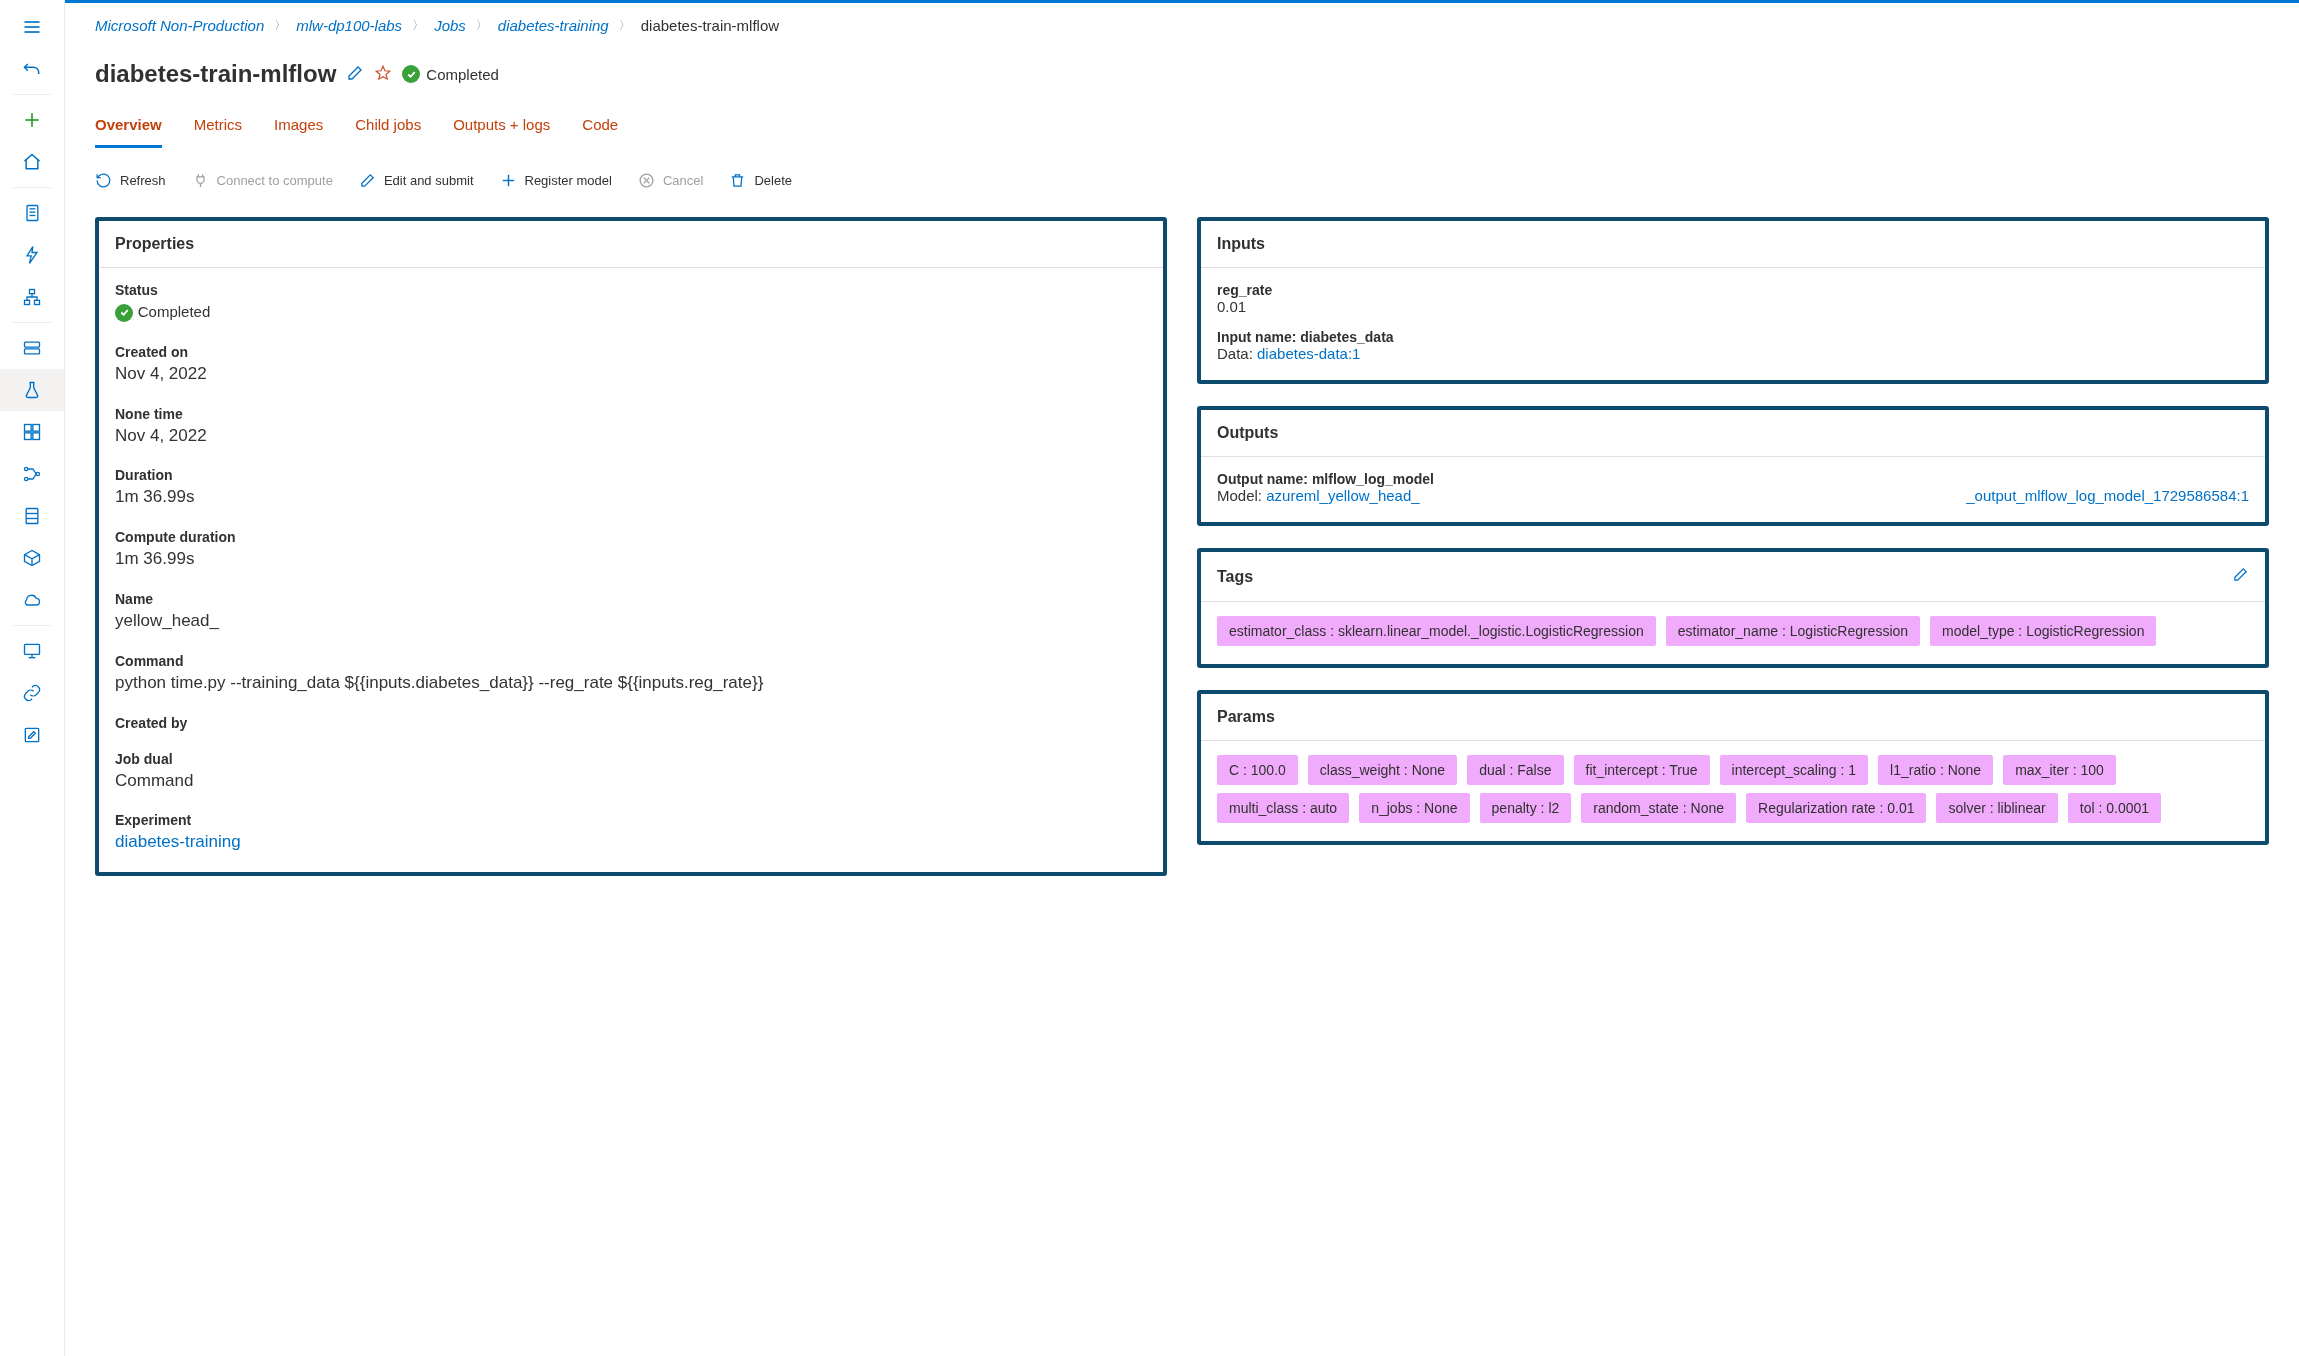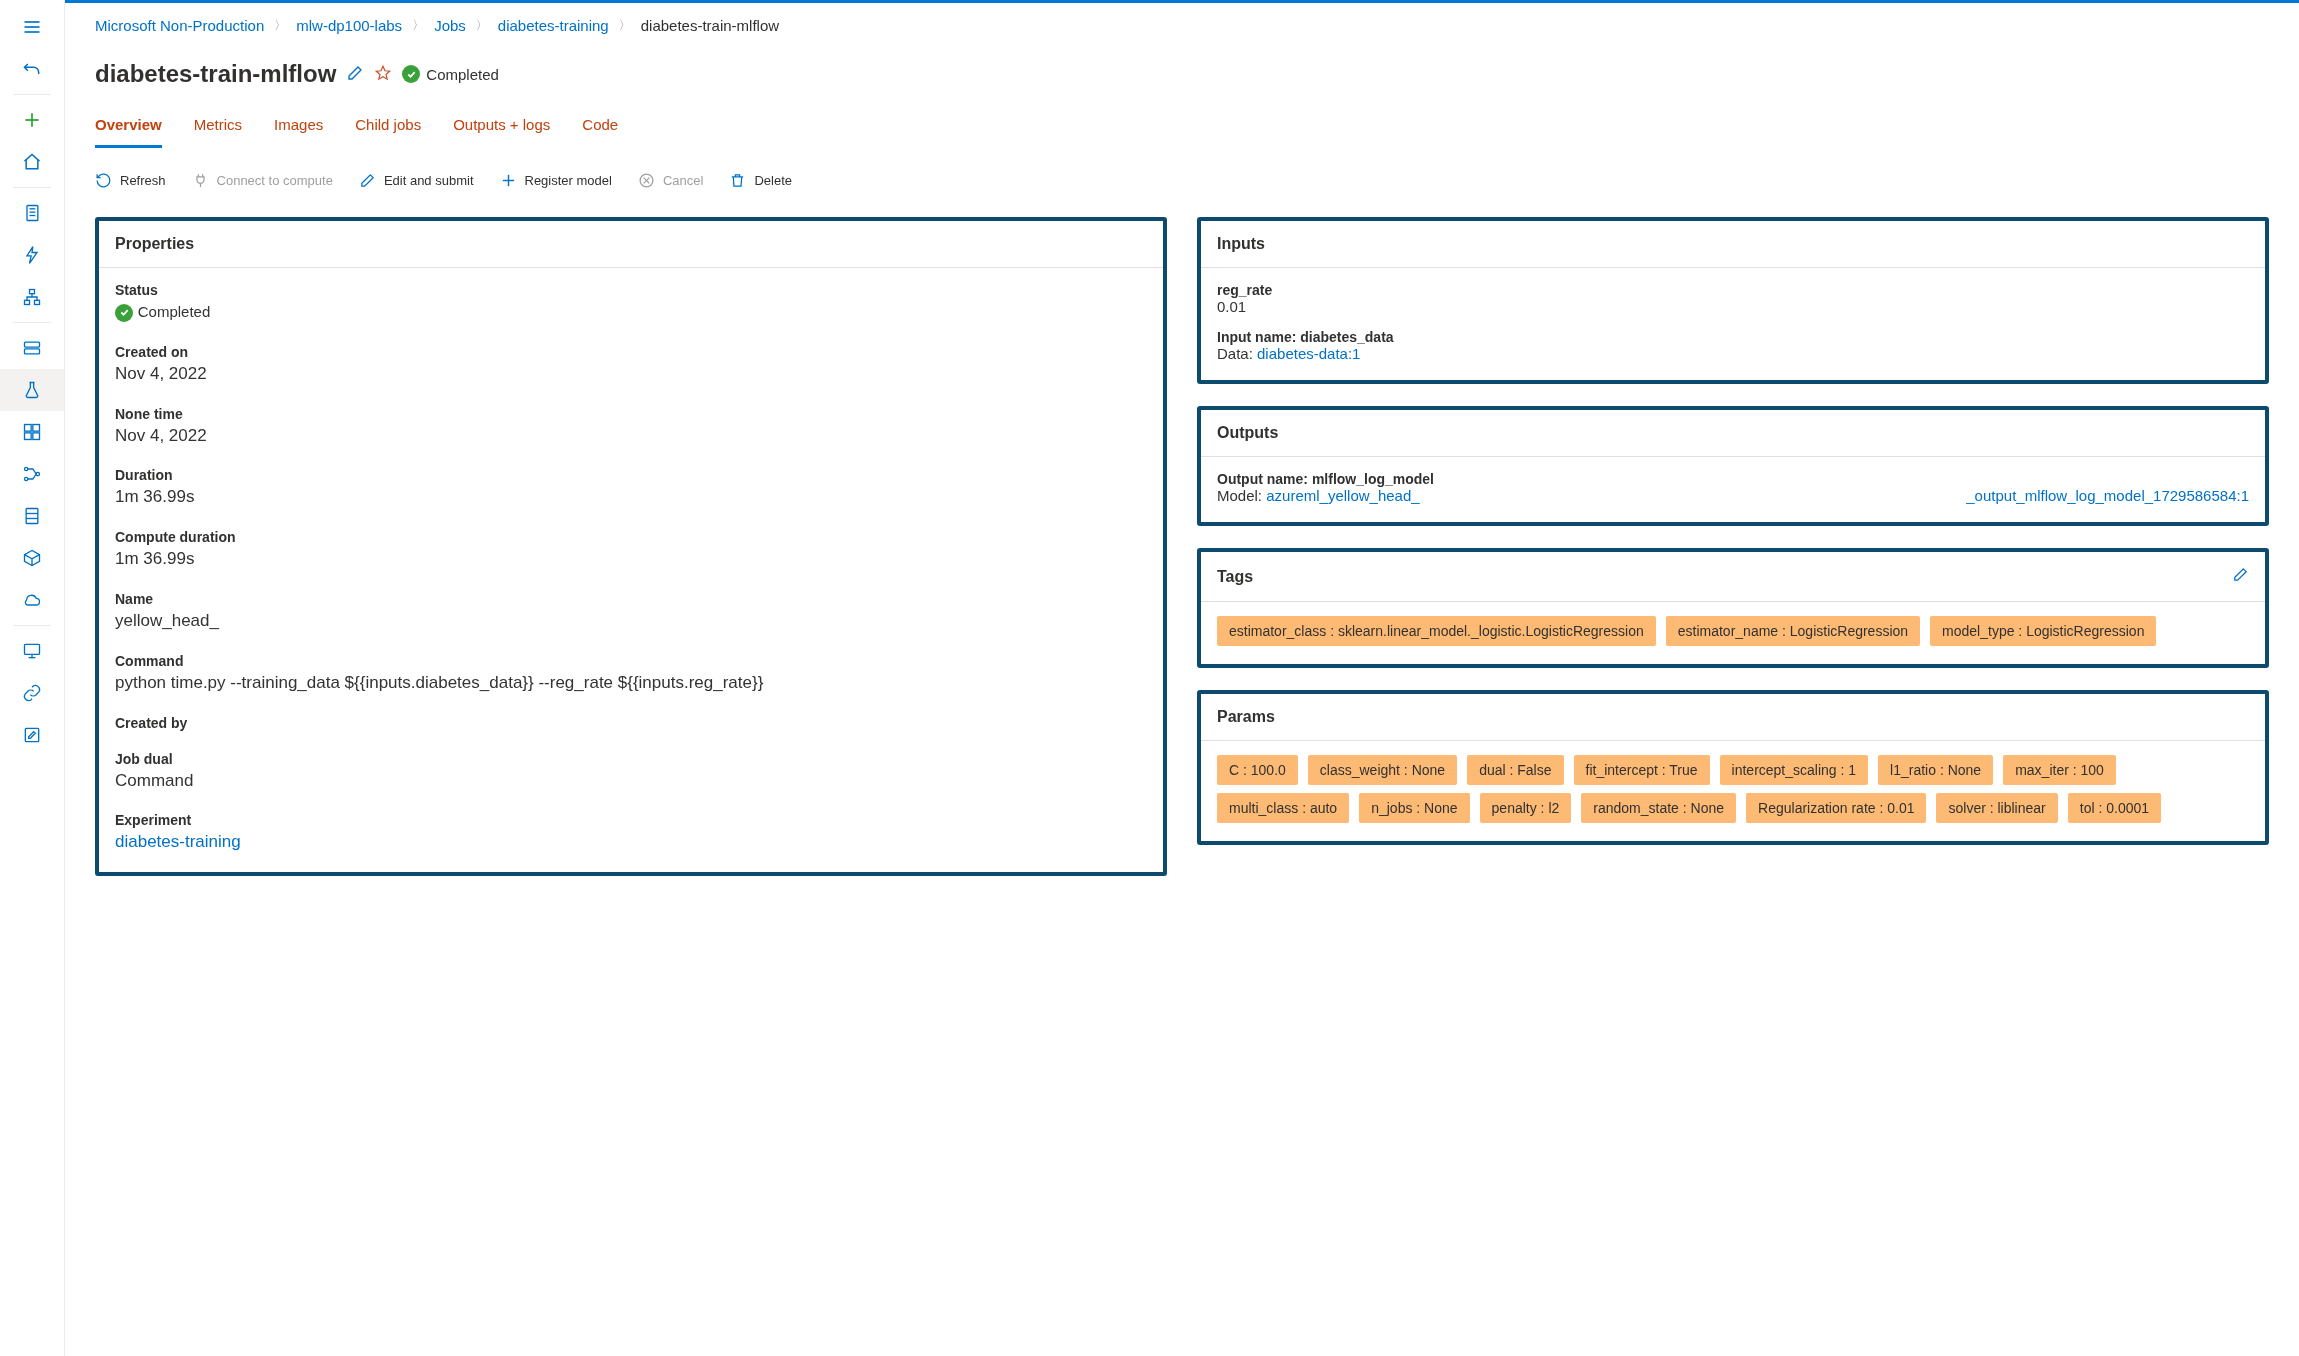--- a/index.html
+++ b/index.html
@@ -45,21 +45,21 @@
   .content-wrap { flex:1; overflow-y:auto; }
   .inner { padding: 0 30px 40px 30px; }
   
   .breadcrumb {
     display: flex;
     align-items: center;
     gap: 10px;
     padding: 14px 0 12px 0;
     font-size: 15px;
   }
-  .breadcrumb a { color: #0071c7; text-decoration: none; cursor: pointer; }
+  .breadcrumb a { color: #0071c7; text-decoration: none; cursor: pointer; font-style: italic; }
   .breadcrumb .sep { color: #888; font-size: 12px; }
   .breadcrumb .current { color: #323130; }
   
   .titlerow {
     display: flex; align-items: center; gap: 10px; padding: 14px 0 10px 0;
   }
   .titlerow h1 { font-size: 24px; font-weight: 600; }
   .title-icon { cursor:pointer; }
   .status-pill {
     display: inline-flex; align-items: center; gap: 6px; font-size: 15px;
@@ -100,21 +100,21 @@
   .prop-label { font-size: 14px; font-weight: 600; margin-bottom: 2px; }
   .prop-value { font-size: 17px; color: #333; line-height:1.4; }
   .mini-block { margin-bottom: 14px; }
   .mini-block:last-child { margin-bottom: 0; }
   .mini-label { font-size: 14px; font-weight: 600; }
   .mini-value { font-size: 15px; color: #333; }
   .link { color: #0071c7; cursor: pointer; }
   
   .chips { display: flex; flex-wrap: wrap; gap: 8px 10px; }
   .chip {
-    background: #fdba74; padding: 7px 12px; font-size: 14px; color: #323130;
+    background: #f0abfc; padding: 7px 12px; font-size: 14px; color: #323130;
     border-radius: 2px; white-space: nowrap;
   }
   .edit-icon { cursor:pointer; }
 </style>
 </head>
 <body>
 
 <div class="leftrail">
   <div class="rail-item">
     <svg viewBox="0 0 24 24" fill="none" stroke="#0071c7" stroke-width="2">

